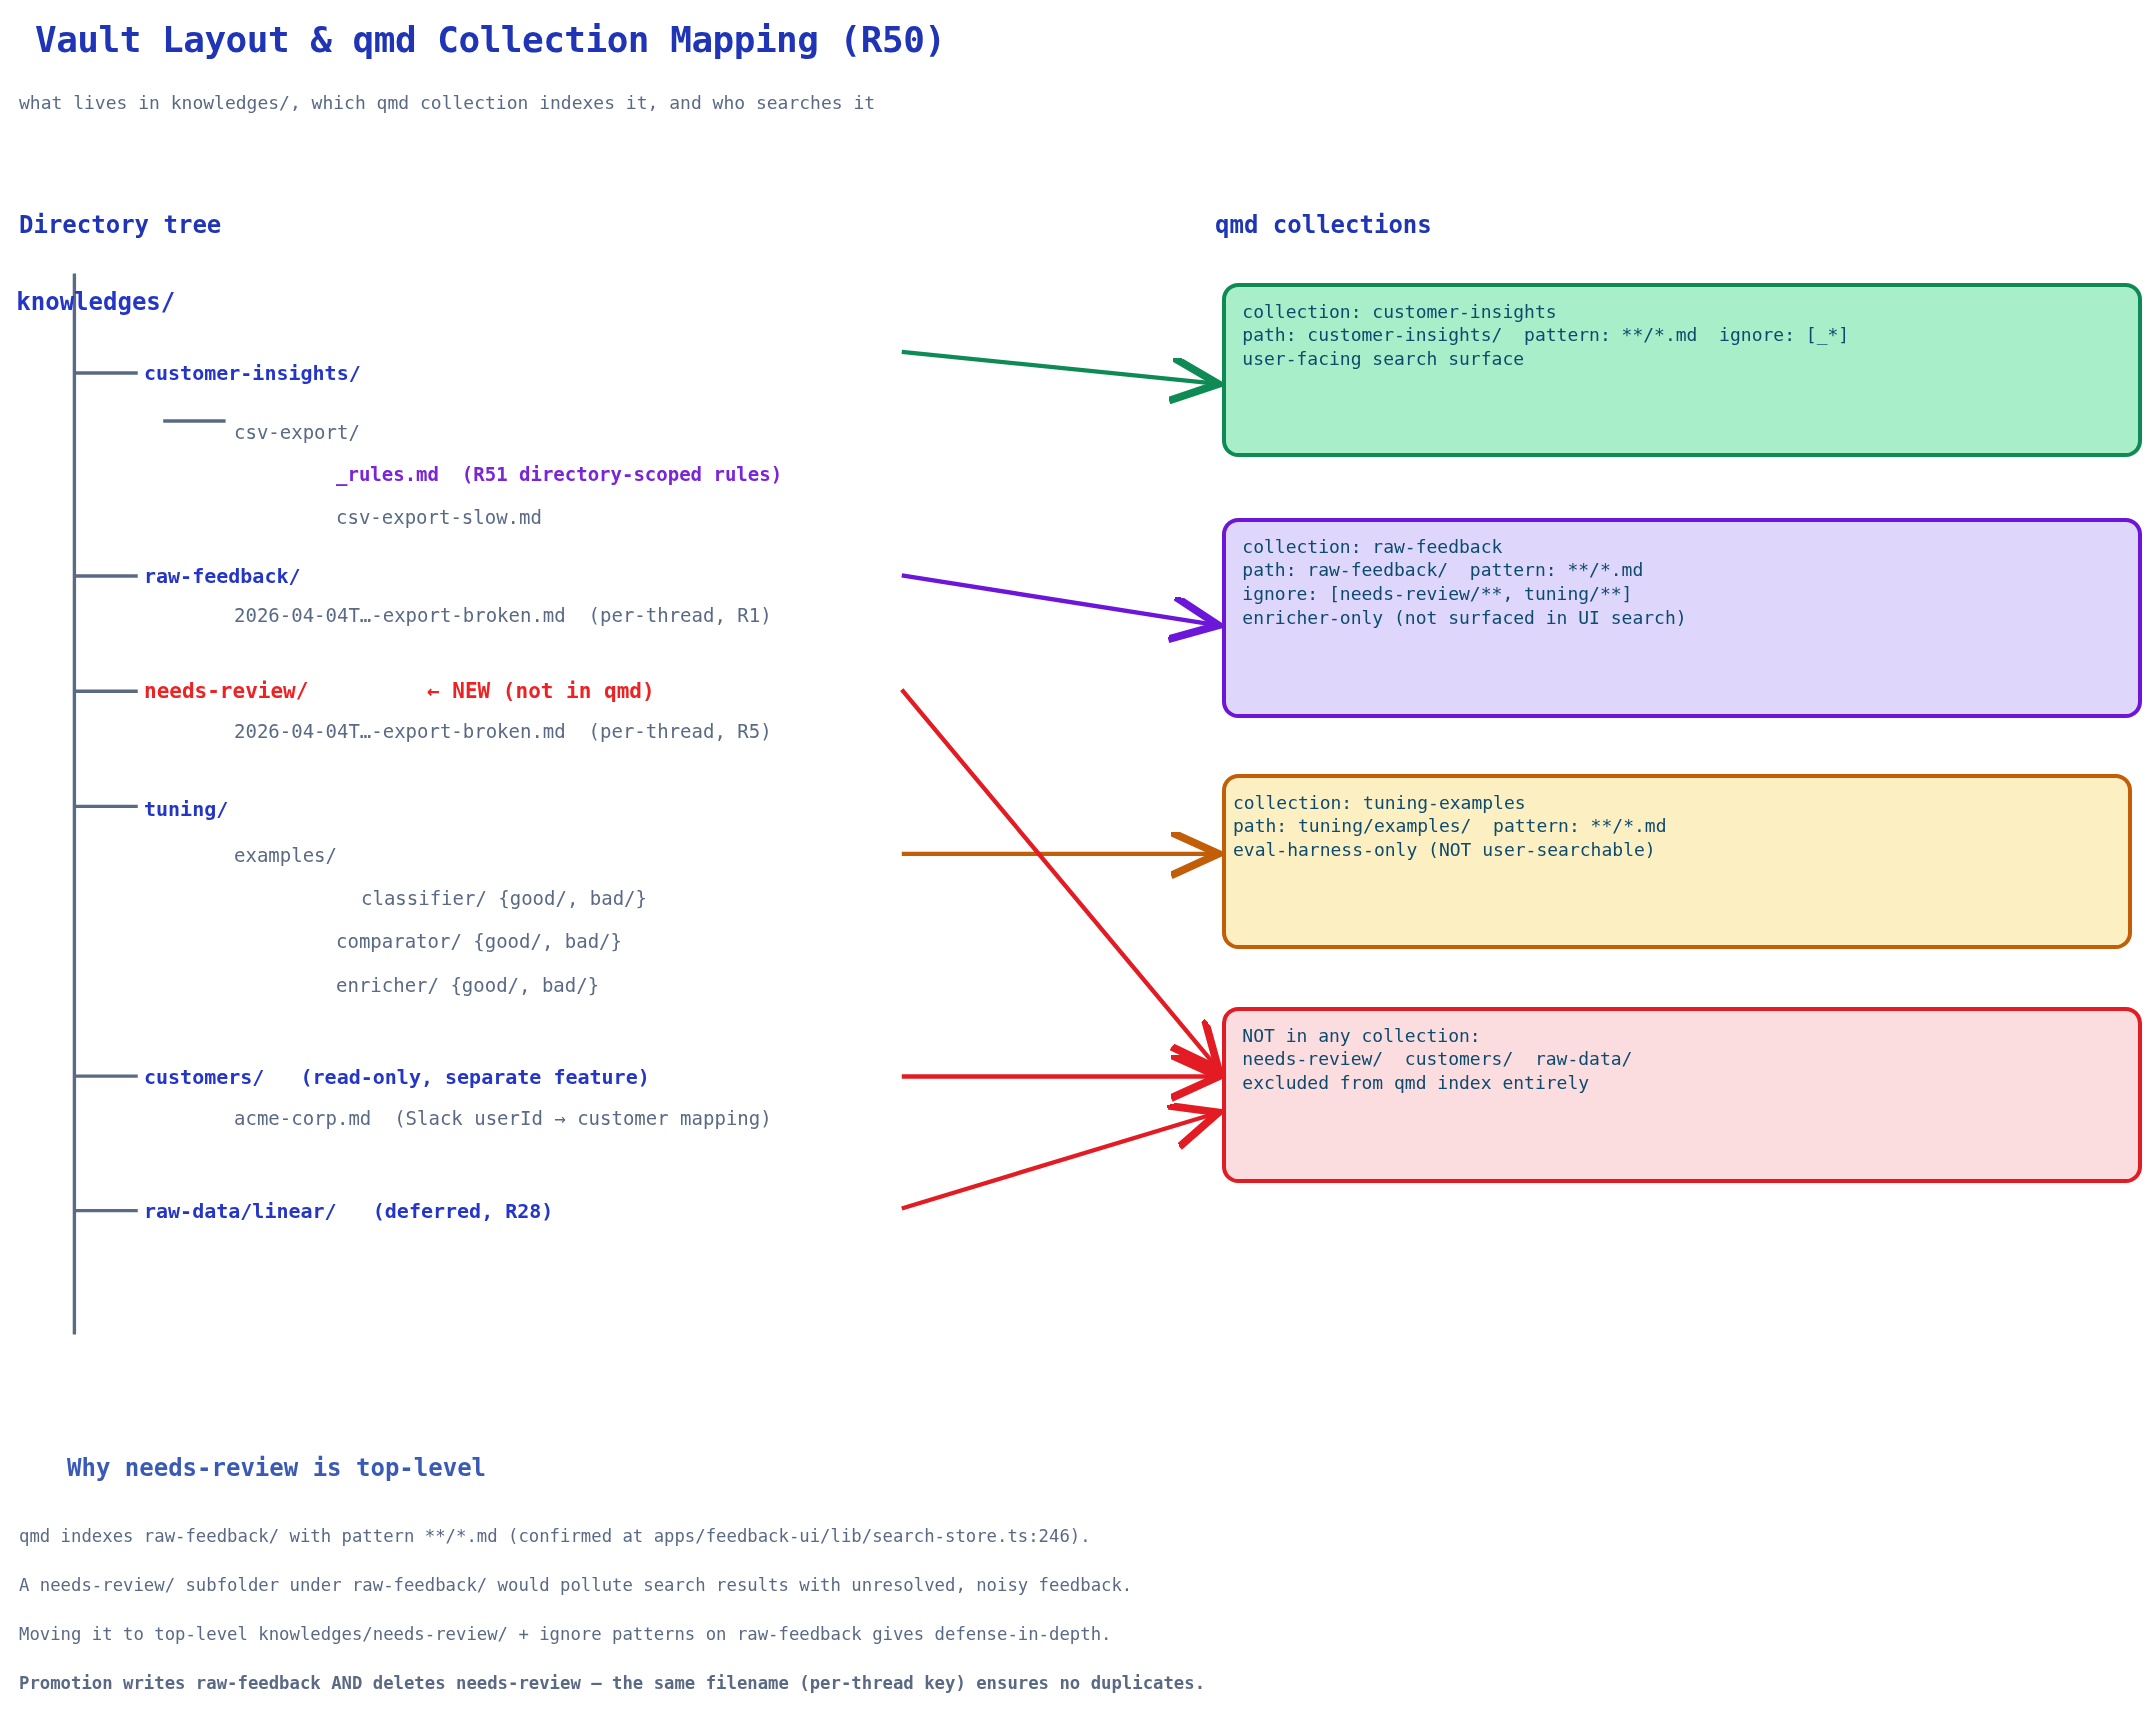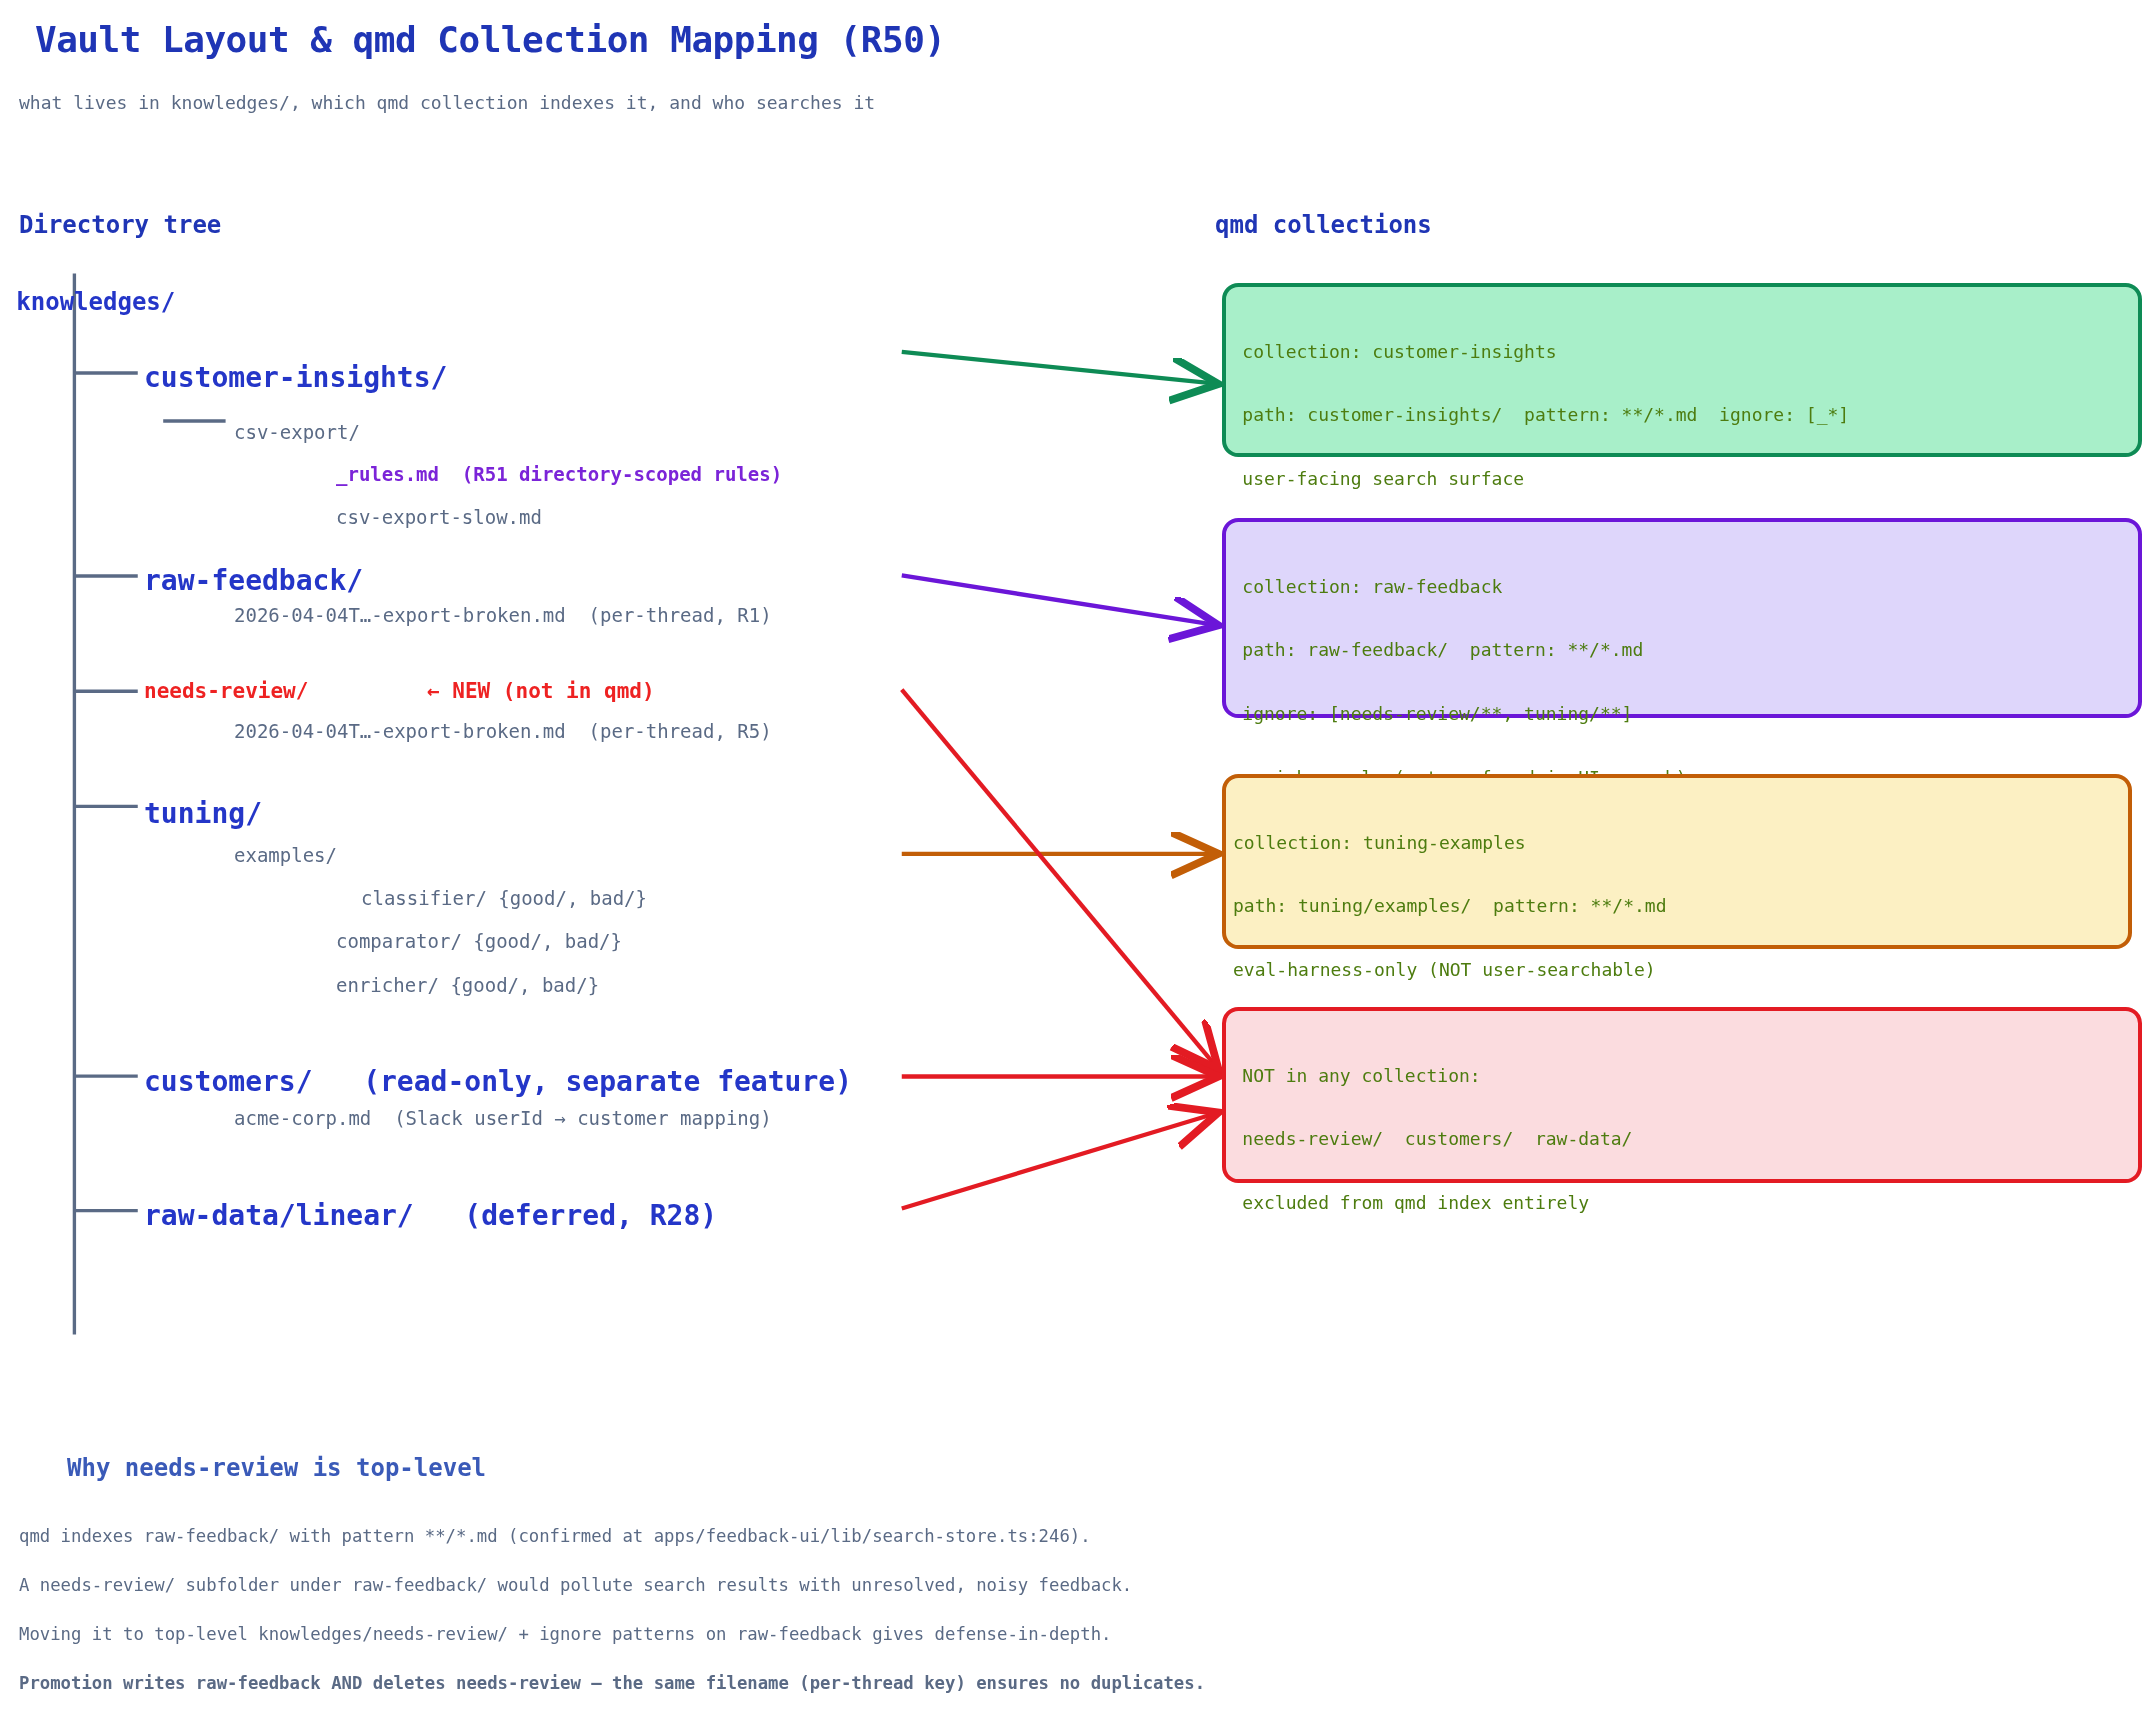--- a/index.html
+++ b/index.html
@@ -17,31 +17,31 @@
   .colhead{font-size:24px;font-weight:bold;color:#1f35b5;}
   #tree-head{left:19px;top:211px;}
   #coll-head{left:1215px;top:211px;}
 
   #root-label{left:16.3px;top:288px;font-size:24px;font-weight:bold;color:#2436c8;}
 
   
   #tree-lines{position:absolute;left:0;top:0;width:1248px;height:1392px;}
 
   .node{position:absolute;white-space:pre;font-size:20px;}
-  .n-dir{color:#2436c8;font-weight:bold;font-size:28px;}
+  .n-dir{color:#2436c8;font-weight:bold;font-size:20px;}
   .n-file{color:#5a6a85;font-size:19px;}
   .n-rules{color:#7b24d8;font-weight:bold;font-size:19px;}
   .n-new{color:#ee2222;font-weight:bold;font-size:21px;}
   .n-sub{color:#5a6a85;font-size:19px;}
 
   
   #arrows{position:absolute;left:0;top:0;width:2151px;height:1722px;pointer-events:none;}
 
   .box{position:absolute;left:1222px;width:879px;border-radius:16.3px;border-width:4.3px;border-style:solid;box-sizing:content-box;padding:12.5px 16.3px;}
-  .box .ln{font-size:18px;color:#4d7c0f;line-height:1.33;white-space:pre;margin-top:40px;}
+  .box .ln{font-size:18px;color:#0c4a6e;line-height:1.33;white-space:pre;}
 
   #box-ci{top:283px;height:141px;background:#a8efc9;border-color:#0e8b55;}
   #box-rf{top:518px;height:167px;background:#ded6fb;border-color:#6b16d8;}
   #box-te{top:774px;height:142px;background:#fcf0c3;border-color:#c25e07;padding-left:7px;}
   #box-no{top:1007px;height:143px;background:#fbdcdf;border-color:#e31b23;}
 
   #why-head{left:19px;top:1454px;font-size:24px;font-weight:bold;color:#3a5ab8;margin-left:48px;}
   .why-line{left:19px;font-size:17.3px;color:#5a6a85;white-space:pre;}
   #why-0{top:1526px;}
   #why-1{top:1575px;}

